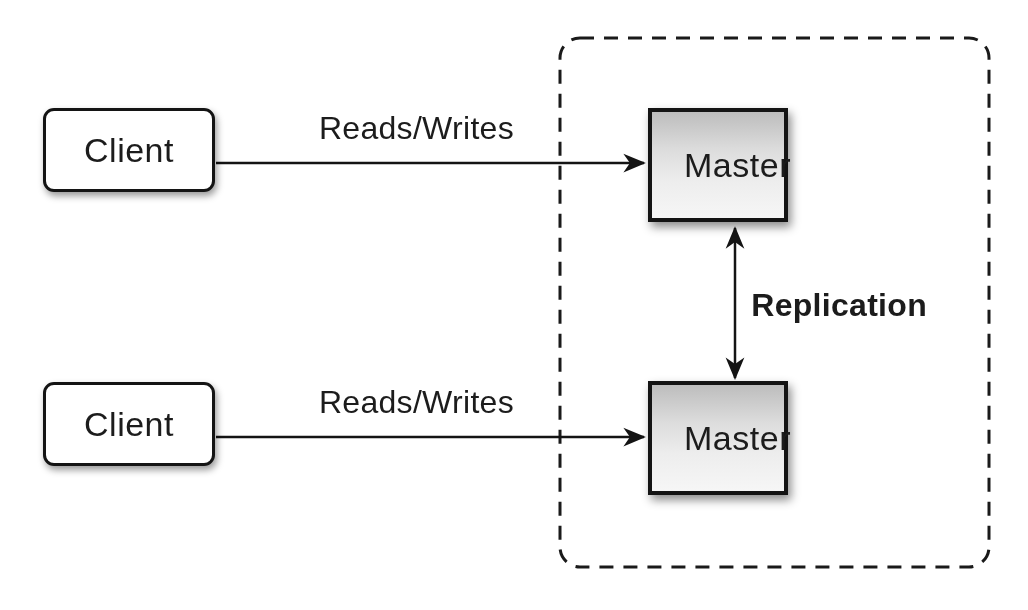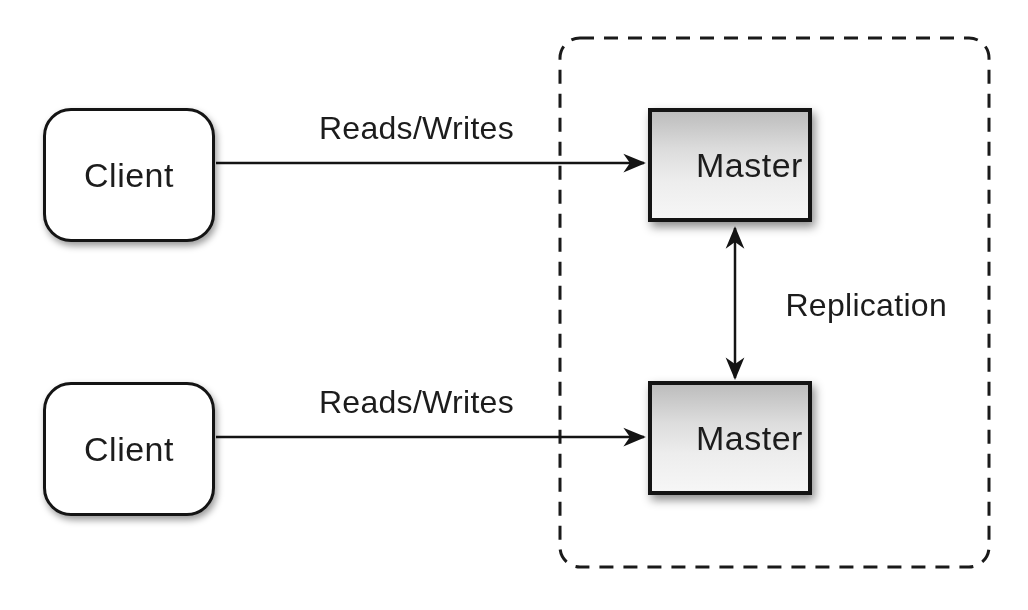--- a/index.html
+++ b/index.html
@@ -27,28 +27,28 @@
     display: flex;
     align-items: center;
     justify-content: center;
     font-size: 34px;
     color: #1c1c1c;
     box-sizing: border-box;
     letter-spacing: 0.5px;
   }
   .client {
     width: 172px;
-    height: 134px;
+    height: 84px;
     border: 3px solid #141414;
-    border-radius: 28px;
+    border-radius: 11px;
     background: #ffffff;
     box-shadow: 2px 4px 7px rgba(0,0,0,0.40);
   }
   .master {
-    width: 164px;
+    width: 140px;
     height: 114px;
     border: 4px solid #141414;
     background: linear-gradient(180deg, #bdbdbd 0%, #dcdcdc 35%, #ededed 65%, #f6f6f6 100%);
     box-shadow: 3px 5px 9px rgba(0,0,0,0.45);
     padding-left: 39px;
   }
   .client-top    { left: 43px;  top: 108px; }
   .client-bottom { left: 43px;  top: 382px; }
   .master-top    { left: 648px; top: 108px; }
   .master-bottom { left: 648px; top: 381px; }
@@ -56,21 +56,21 @@
     position: absolute;
     font-size: 32px;
     color: #1c1c1c;
     text-align: right;
     white-space: nowrap;
     line-height: 1;
     letter-spacing: 0.3px;
   }
   .label-rw-top    { left: 254px; top: 112px; width: 260px; }
   .label-rw-bottom { left: 254px; top: 386px; width: 260px; }
-  .label-replication { left: 731px; top: 289px; width: 216px; }
+  .label-replication { left: 711px; top: 289px; width: 216px; font-weight: bold; }
 </style>
 </head>
 <body>
 
 <div class="canvas">
 
   <svg class="overlay" viewBox="0 0 1028 610" xmlns="http://www.w3.org/2000/svg">
     <defs>
       <marker id="arrowhead" viewBox="0 0 12 10" refX="11" refY="5" markerWidth="9" markerHeight="8" orient="auto">
         <path d="M0,0 L12,5 L0,10 L3.5,5 Z" fill="#141414"></path>

